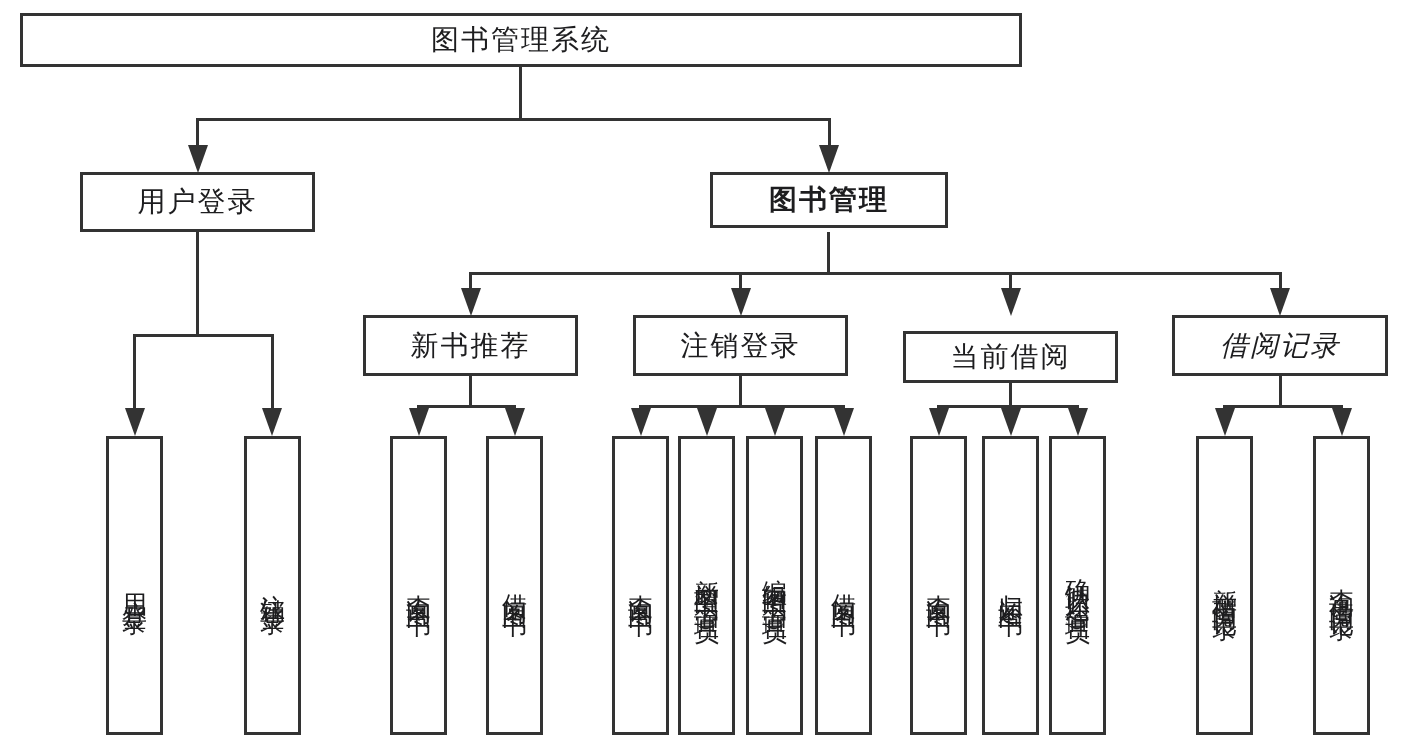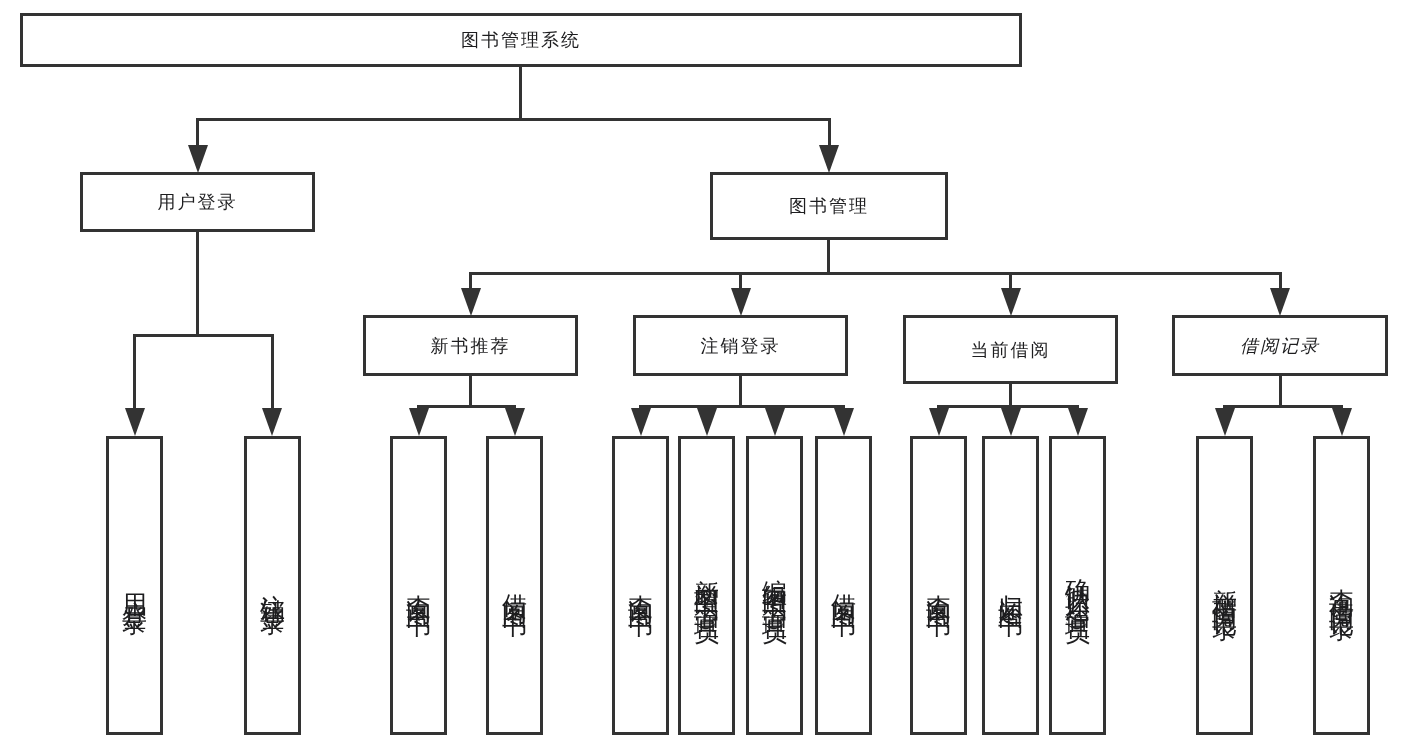--- a/index.html
+++ b/index.html
@@ -6,21 +6,21 @@
   html,body { margin:0; padding:0; background:#ffffff; }
   #canvas {
     position:relative; width:1405px; height:747px; background:#ffffff;
     font-family:"Liberation Sans", sans-serif; overflow:hidden;
   }
   .box {
     position:absolute; box-sizing:border-box; background:#ffffff;
     border:3px solid #333333; display:flex; align-items:center; justify-content:center;
     z-index:2;
   }
-  .lbl { font-size:18px; color:#1d1d1f; letter-spacing:2px; white-space:nowrap; }
+  .lbl { font-size:28px; color:#1d1d1f; letter-spacing:2px; white-space:nowrap; }
   .lbl-v {
     writing-mode:vertical-rl; text-orientation:mixed;
     font-size:25px; letter-spacing:6px; line-height:1; color:#1d1d1f;
   }
   .hline { position:absolute; height:3px; background:#333333; z-index:1; }
   .vline { position:absolute; width:3px;  background:#333333; z-index:1; }
   .arrow {
     position:absolute; width:0; height:0; z-index:3;
     border-left:10px solid transparent; border-right:10px solid transparent;
     border-top:28px solid #333333;
@@ -42,21 +42,21 @@
   <div class="vline" style="left:519px; top:67px;  height:53px;"></div>
   <div class="hline" style="left:196px; top:118px; width:635px;"></div>
   <div class="vline" style="left:196px; top:118px; height:30px;"></div>
   <div class="arrow" style="left:188px; top:145px;"></div>
   <div class="vline" style="left:828px; top:118px; height:30px;"></div>
   <div class="arrow" style="left:819px; top:145px;"></div>
 
   <div class="box" style="left:80px; top:172px; width:235px; height:60px;">
     <span class="lbl">用户登录</span>
   </div>
-  <div class="box" style="left:710px; top:172px; width:238px; height:68px;">
+  <div class="box" style="left:710px; top:172px; width:238px; height:56px;font-weight:bold;">
     <span class="lbl">图书管理</span>
   </div>
 
   <div class="vline" style="left:196px; top:232px; height:104px;"></div>
   <div class="hline" style="left:133px; top:334px; width:141px;"></div>
   <div class="vline" style="left:133px; top:334px; height:76px;"></div>
   <div class="arrow" style="left:125px; top:408px;"></div>
   <div class="vline" style="left:271px; top:334px; height:76px;"></div>
   <div class="arrow" style="left:262px; top:408px;"></div>
 
@@ -70,21 +70,21 @@
   <div class="arrow" style="left:1001px; top:288px;"></div>
   <div class="vline" style="left:1279px; top:272px; height:18px;"></div>
   <div class="arrow" style="left:1270px; top:288px;"></div>
 
   <div class="box" style="left:363px; top:315px; width:215px; height:61px;">
     <span class="lbl">新书推荐</span>
   </div>
   <div class="box" style="left:633px; top:315px; width:215px; height:61px;">
     <span class="lbl">注销登录</span>
   </div>
-  <div class="box" style="left:903px; top:315px; width:215px; height:69px;">
+  <div class="box" style="left:903px; top:331px; width:215px; height:52px;">
     <span class="lbl">当前借阅</span>
   </div>
   <div class="box" style="left:1172px; top:315px; width:216px; height:61px;font-style:italic;">
     <span class="lbl">借阅记录</span>
   </div>
 
   <div class="vline" style="left:469px;  top:375px; height:32px;"></div>
   <div class="hline" style="left:417px;  top:405px; width:99px;"></div>
   <div class="arrow" style="left:409px;  top:408px;"></div>
   <div class="arrow" style="left:505px;  top:408px;"></div>

